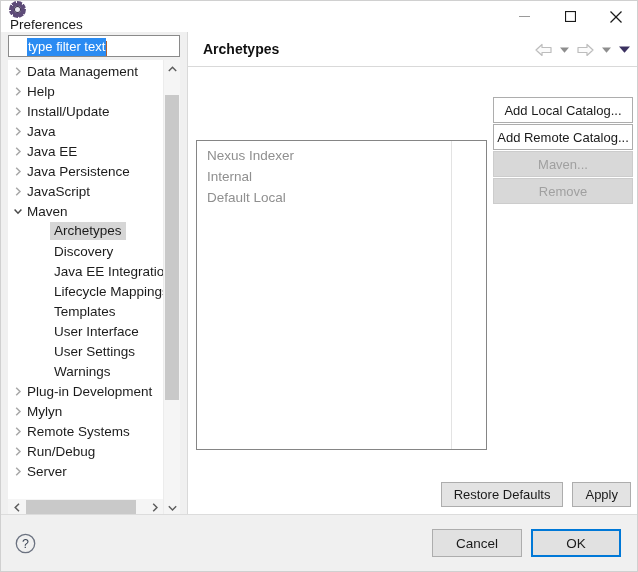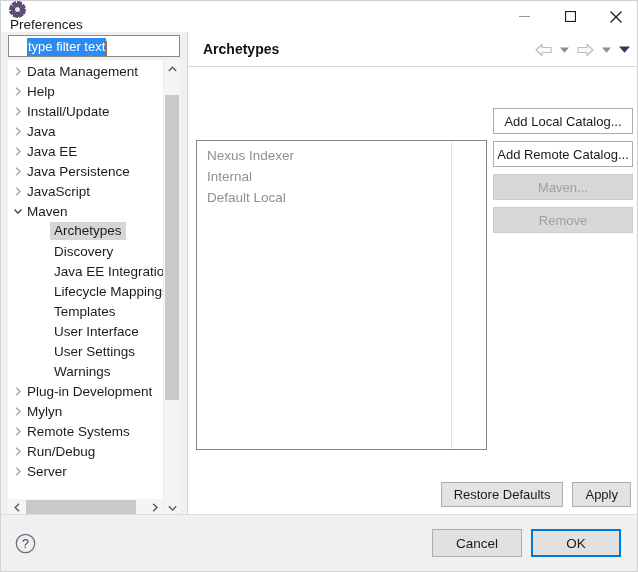--- a/index.html
+++ b/index.html
@@ -294,25 +294,25 @@
     align-items: center;
     padding-left: 10px;
     font-size: 13.5px;
     color: #8f8f8f;
     white-space: nowrap;
   }
   .catalog-rows { padding-top: 4px; }
 
   .side-buttons {
     position: absolute;
-    left: 305px; top: 76px;
+    left: 305px; top: 65px;
     width: 140px;
     display: flex;
     flex-direction: column;
-    gap: 7px;
+    gap: 1px;
   }
   .btn {
     height: 26px;
     border: 1px solid #adadad;
     background: #ffffff;
     font-family: "Liberation Sans", sans-serif;
     font-size: 13px;
     color: #1b1b1b;
     display: flex;
     align-items: center;

